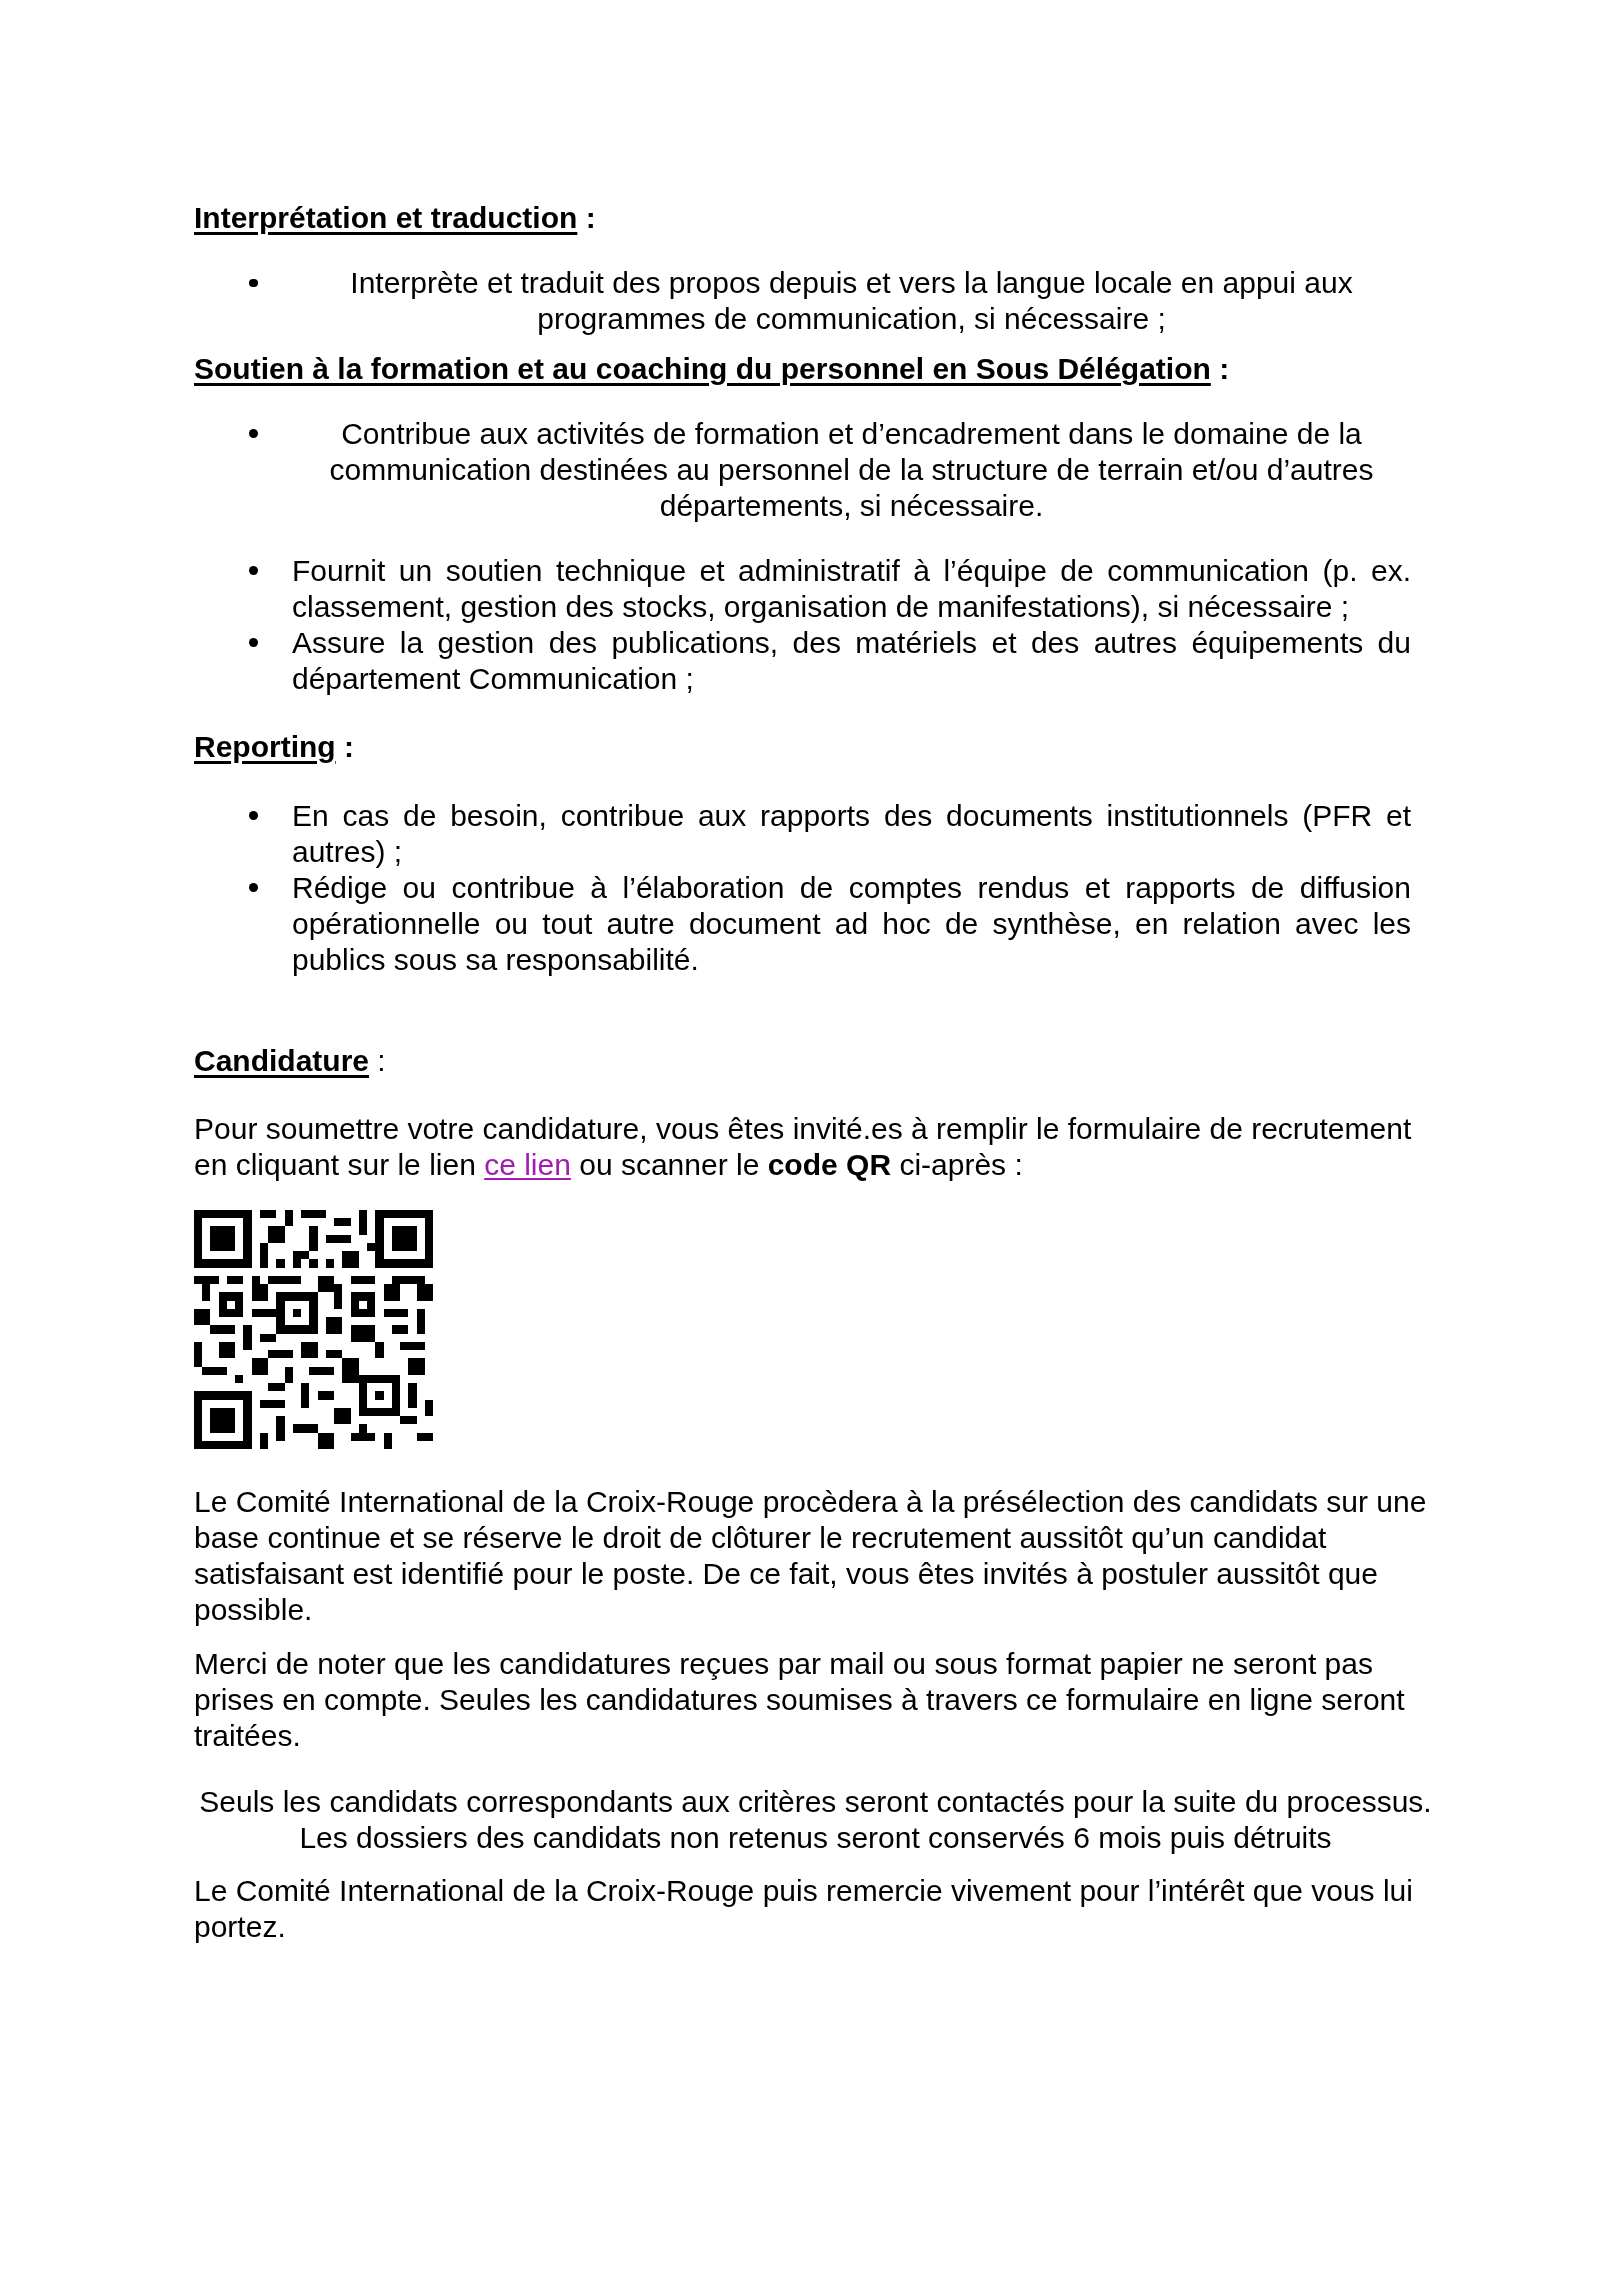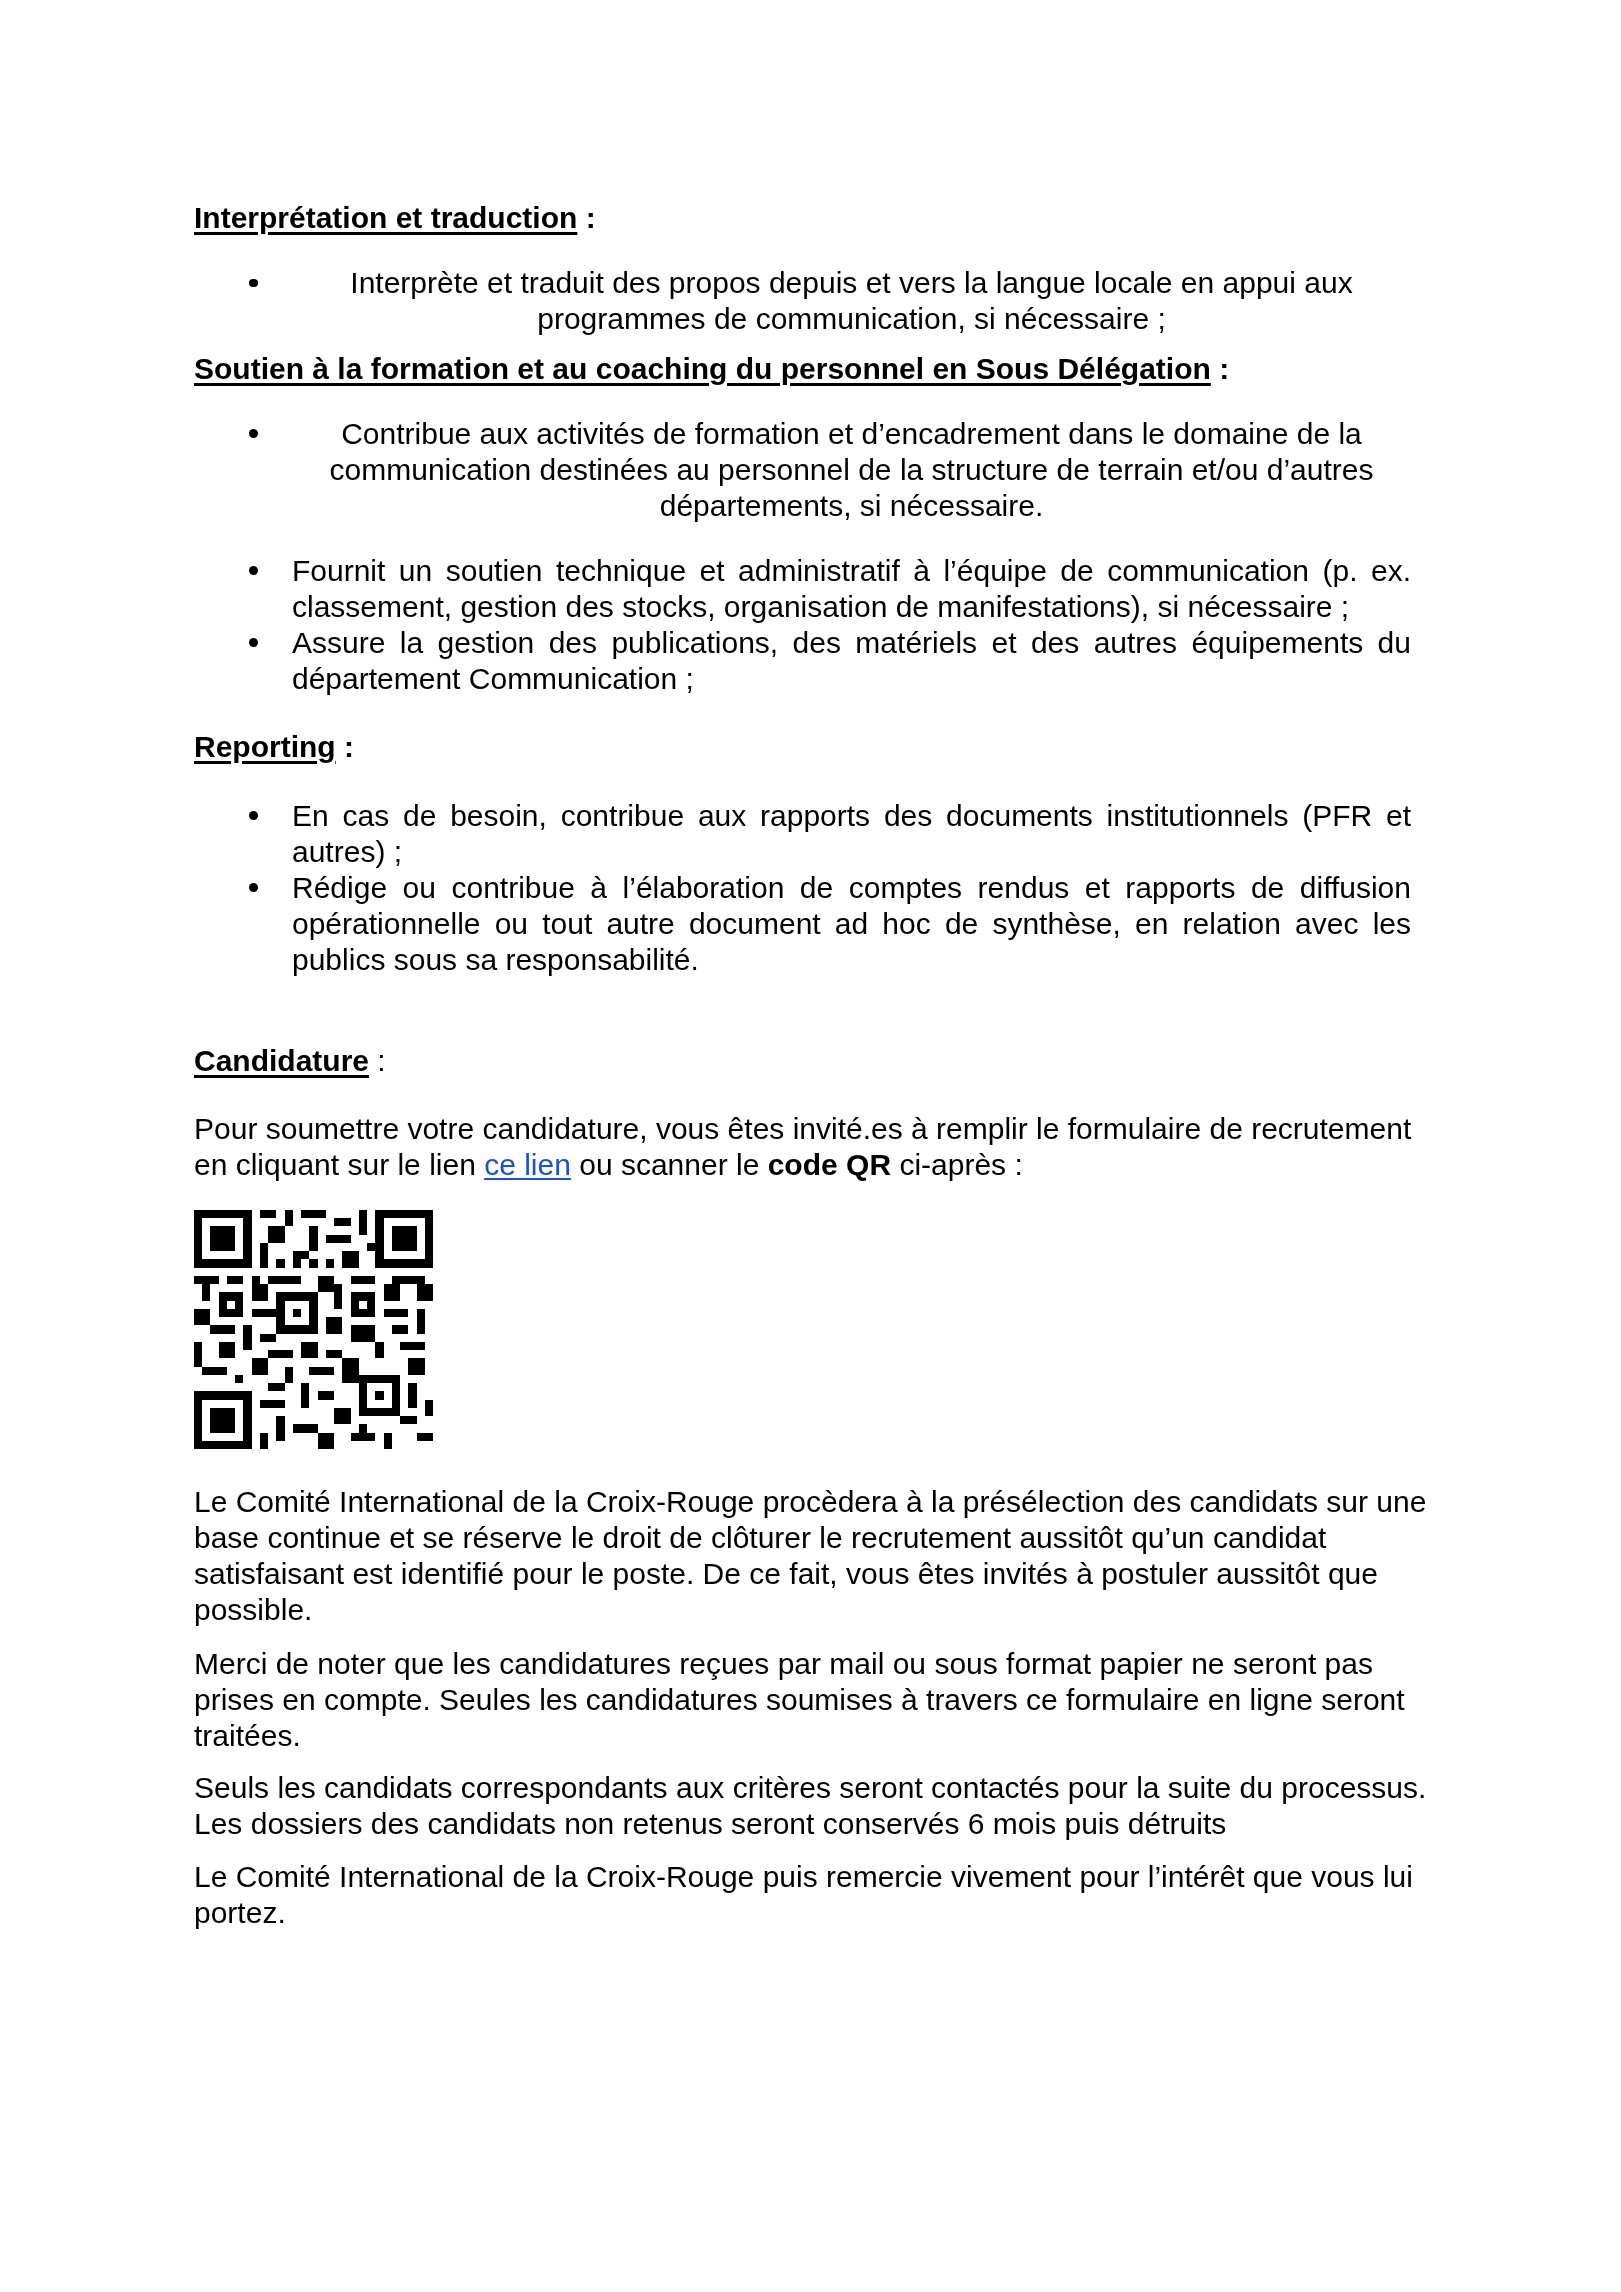--- a/index.html
+++ b/index.html
@@ -12,21 +12,21 @@
   .heading .u { text-decoration: underline; text-decoration-thickness: 2.9px; text-underline-offset: 3.9px; }
   .heading .colon { font-weight: bold; }
   .heading.light-colon .colon { font-weight: normal; }
   ul.bullets { list-style: none; margin: 0; padding: 0; }
   ul.bullets li { position: relative; padding-left: 98px; width: 1119px; text-align: justify; }
   ul.bullets li.nojust { text-align: center; }
   ul.bullets li .dot {
     position: absolute; left: 55px; top: 13.7px; width: 8.8px; height: 8.8px; border-radius: 50%; background: #000;
   }
   p.para { margin: 0; width: 1243px; }
-  a.link { color: #1d4ed8; text-decoration: underline; text-decoration-thickness: 2px; text-underline-offset: 2.9px; }
+  a.link { color: #a21caf; text-decoration: underline; text-decoration-thickness: 2px; text-underline-offset: 2.9px; }
   .bold { font-weight: bold; }
   .qr { margin: 0; width: 239px; height: 239px; display: block; }
 </style>
 </head>
 <body>
 
 <div class="page">
 
   <p class="heading" style="margin-top:0;">
     <span class="u">Interprétation et traduction</span><span class="colon"> :</span>
@@ -156,16 +156,16 @@
         <rect x="27" y="27" width="2" height="1"></rect>
       <rect x="20" y="26" width="1" height="1"></rect>
         <rect x="28" y="23" width="1" height="2"></rect>
         <rect x="9" y="12" width="1" height="1"></rect>
         <rect x="21" y="4" width="1" height="1"></rect>
     </g>
   </svg>
 
   <p class="para" style="margin-top:35px;">Le Comité International de la Croix-Rouge procèdera à la présélection des candidats sur une base continue et se réserve le droit de clôturer le recrutement aussitôt qu’un candidat satisfaisant est identifié pour le poste. De ce fait, vous êtes invités à postuler aussitôt que possible.</p>
   <p class="para" style="margin-top:17.6px;">Merci de noter que les candidatures reçues par mail ou sous format papier ne seront pas prises en compte. Seules les candidatures soumises à travers ce formulaire en ligne seront traitées.</p>
-  <p class="para" style="margin-top:16px;">Seuls les candidats correspondants aux critères seront contactés pour la suite du processus. Les dossiers des candidats non retenus seront conservés 6 mois puis détruits</p>
+  <p class="para" style="margin-top:30px;text-align:center;">Seuls les candidats correspondants aux critères seront contactés pour la suite du processus. Les dossiers des candidats non retenus seront conservés 6 mois puis détruits</p>
   <p class="para" style="margin-top:17.6px;">Le Comité International de la Croix-Rouge puis remercie vivement pour l’intérêt que vous lui portez.</p>
 </div>
 
 
 </body></html>

